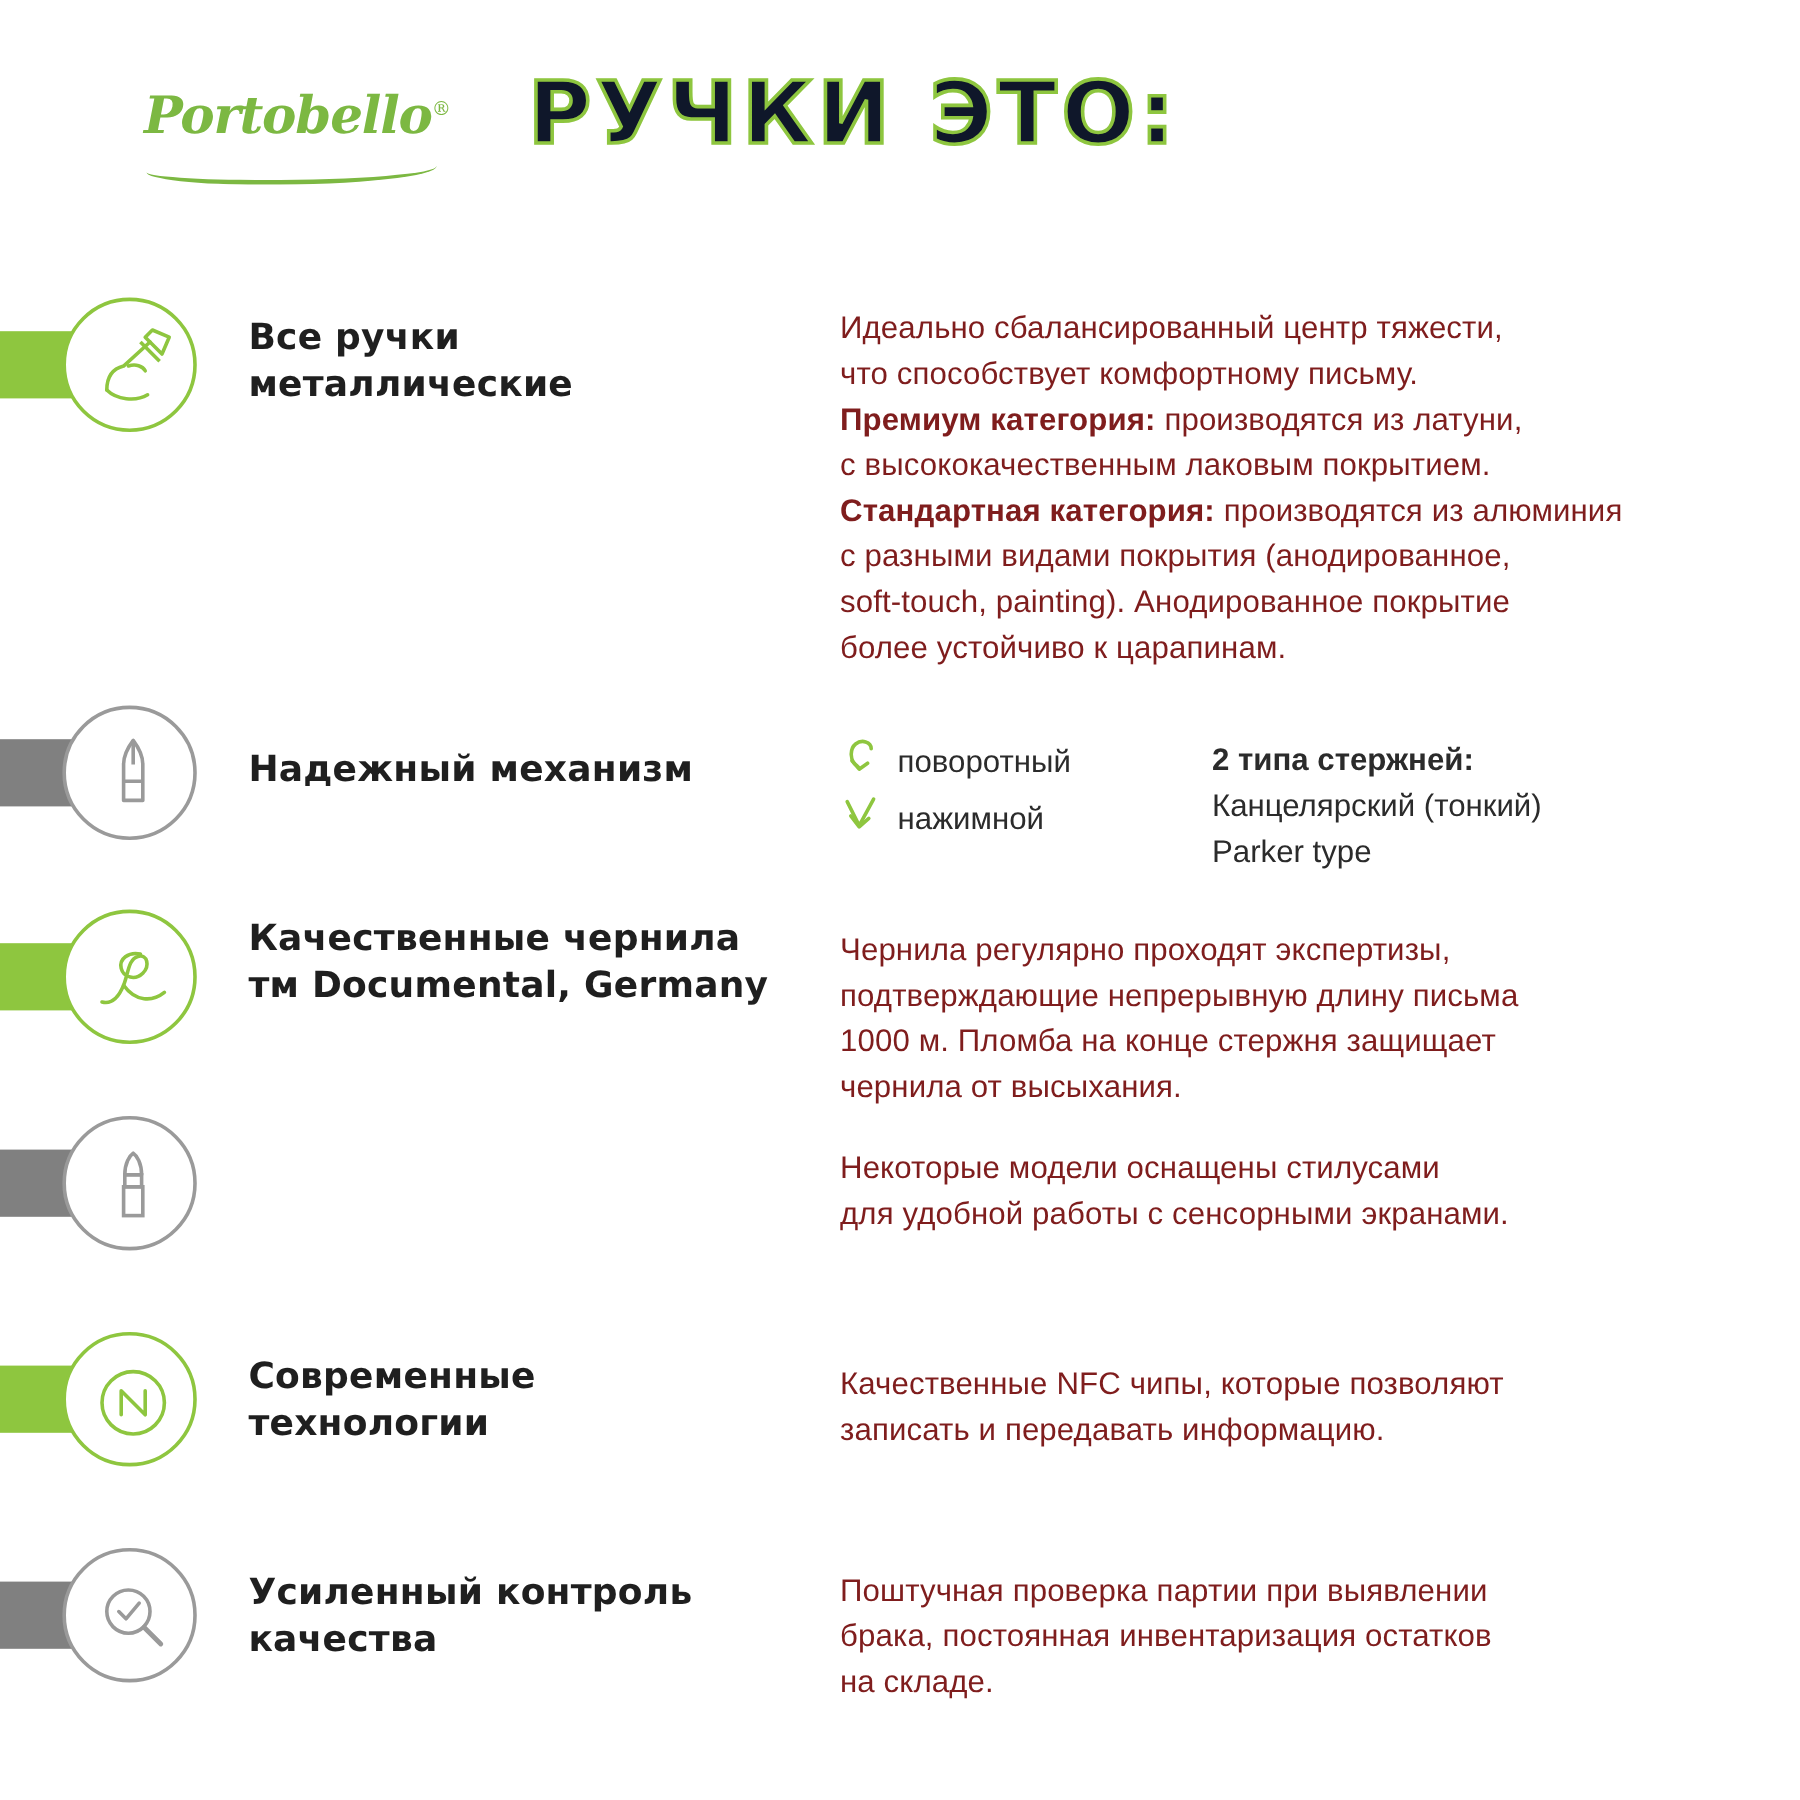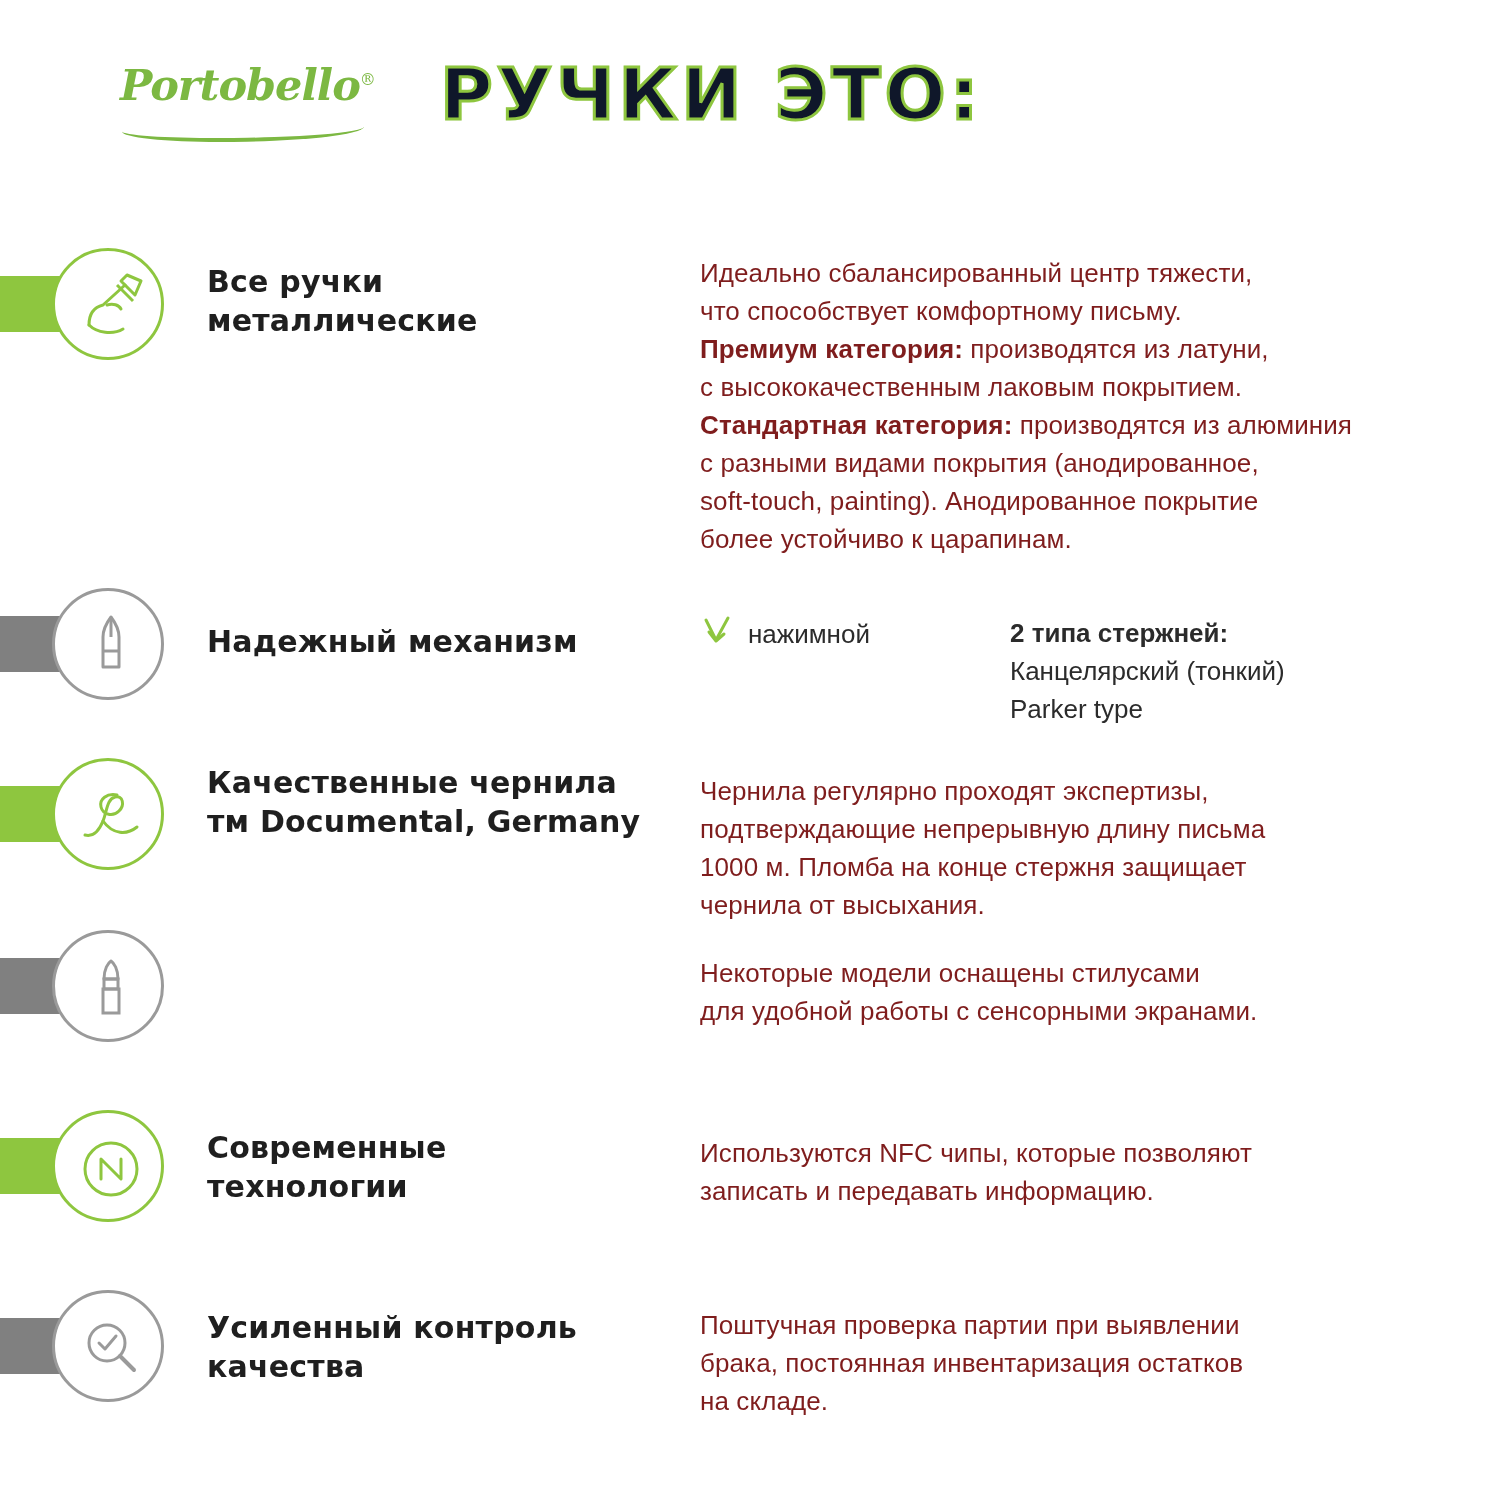--- a/index.html
+++ b/index.html
@@ -20,21 +20,21 @@
   .header {
     position: absolute;
     top: 52px;
     left: 0;
     width: 100%;
     height: 100px;
   }
   .logo {
     position: absolute;
     left: 120px;
-    top: 12px;
+    top: 24px;
     width: 250px;
     height: 78px;
   }
   .logo-text {
     font-family: "DejaVu Serif", serif;
     font-style: italic;
     font-weight: bold;
     font-size: 43px;
     color: #7cb842;
     letter-spacing: -1px;
@@ -197,20 +197,29 @@
     </span>
   </div>
   <div class="title" style="top:34px">
     <div>Надежный механизм</div>
   </div>
 
   <div class="mech-col1" style="top:22px">
     <div class="mech-item">
       <span class="glyph">
         <svg width="34" height="34" viewBox="0 0 34 34">
+          <path d="M26 10 C26 4 18 2 13 6 C8 10 8 20 14 24 L16 26" stroke="#8ec63f" stroke-width="3" fill="none" stroke-linecap="round"></path>
+          <path d="M10 20 L16 27 L23 22" stroke="#8ec63f" stroke-width="3" fill="none" stroke-linecap="round" stroke-linejoin="round"></path>
+        </svg>
+      </span>
+      <span>поворотный</span>
+    </div>
+    <div class="mech-item">
+      <span class="glyph">
+        <svg width="34" height="34" viewBox="0 0 34 34">
           <path d="M6 6 L16 26 L28 4" stroke="#8ec63f" stroke-width="3" fill="none" stroke-linecap="round" stroke-linejoin="round"></path>
           <path d="M9 18 L16 27 L24 20" stroke="#8ec63f" stroke-width="3" fill="none" stroke-linecap="round" stroke-linejoin="round"></path>
         </svg>
       </span>
       <span>нажимной</span>
     </div>
   </div>
 
   <div class="mech-col2" style="top:26px">
     <div class="hd">2 типа стержней:</div>
@@ -266,21 +275,21 @@
         <circle cx="56" cy="56" r="26" stroke="#8ec63f" stroke-width="3" fill="none"></circle>
         <path d="M46 66 L46 46 L66 66 L66 46" stroke="#8ec63f" stroke-width="3" fill="none" stroke-linecap="round" stroke-linejoin="round"></path>
       </svg>
     </span>
   </div>
   <div class="title" style="top:18px">
     <div>Современные</div>
     <div>технологии</div>
   </div>
   <div class="body" style="top:24px">
-    <div>Используются NFC чипы, которые позволяют</div>
+    <div>Качественные NFC чипы, которые позволяют</div>
     <div>записать и передавать информацию.</div>
   </div>
 </div>
 
 <div class="row" style="top:1290px;height:180px">
   <div class="bar grey"></div>
   <div class="circle grey">
     <span>
       <svg width="112" height="112" viewBox="0 0 112 112">
         <circle cx="52" cy="50" r="18" stroke="#9a9a9a" stroke-width="3" fill="none"></circle>

